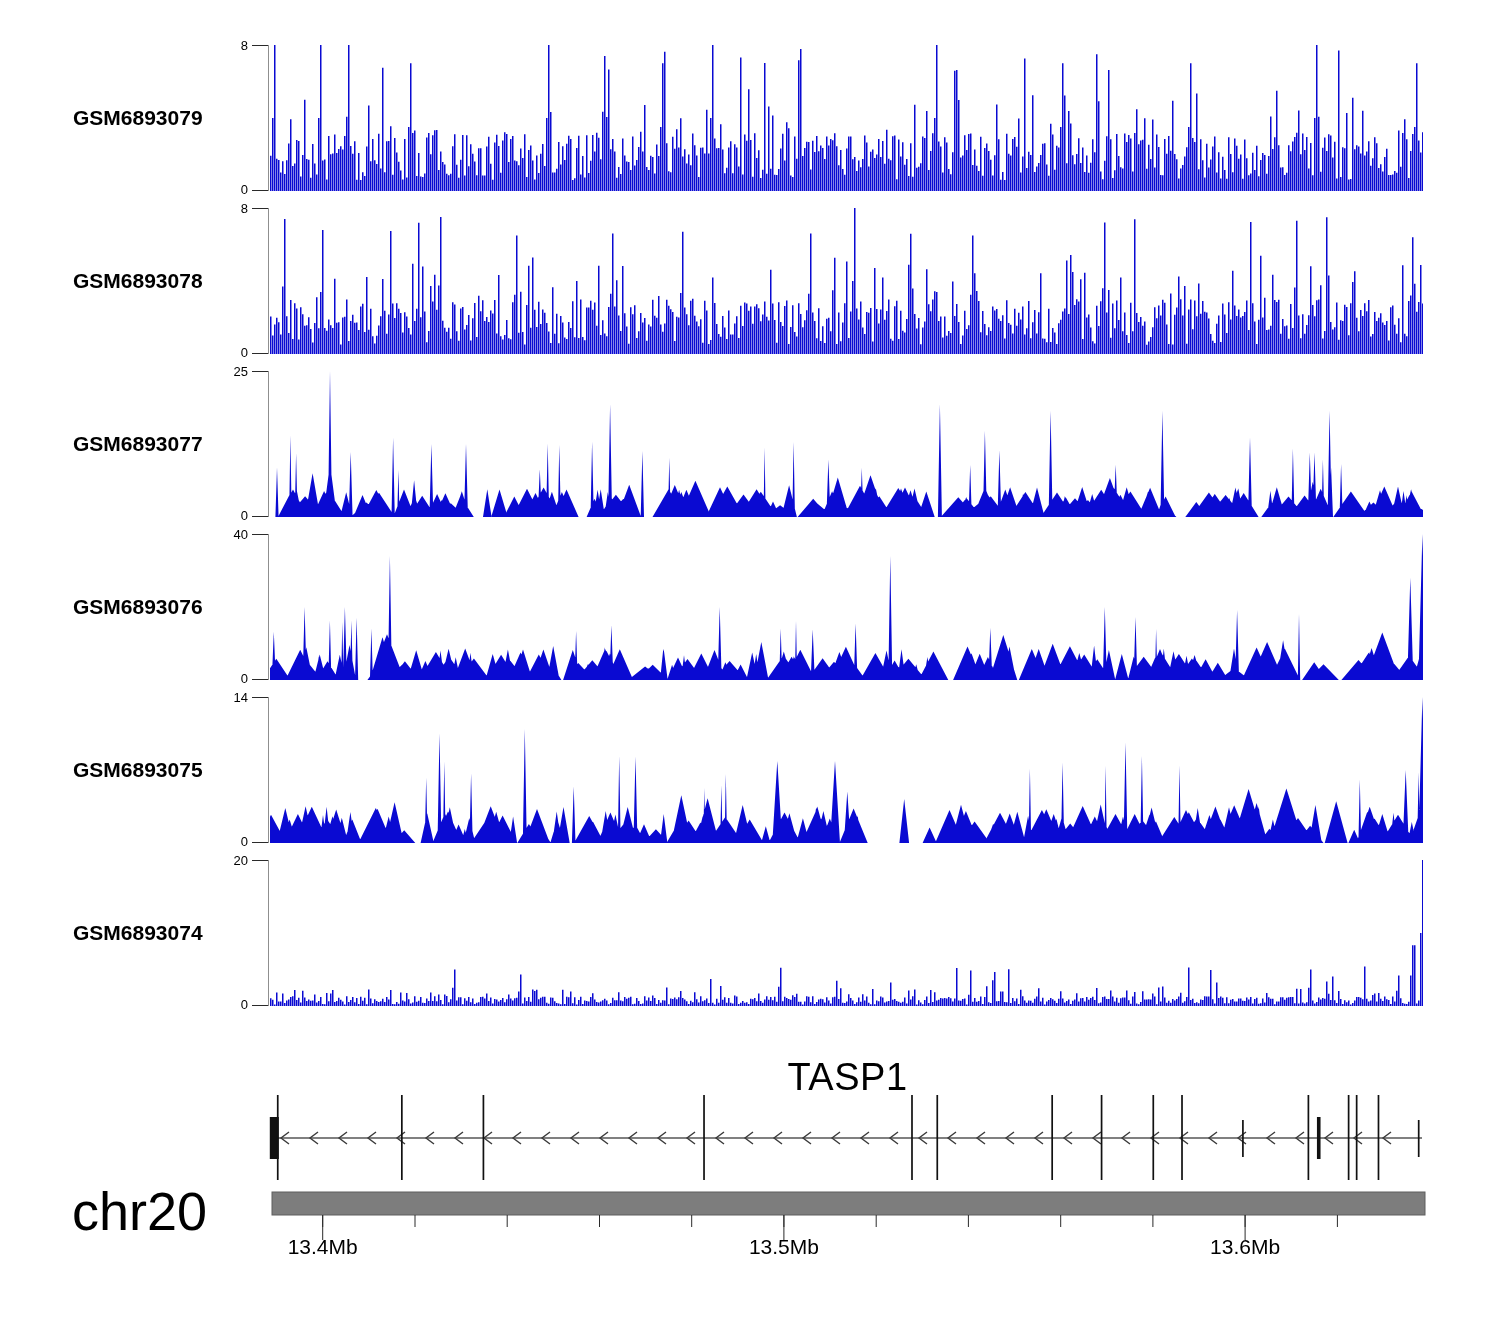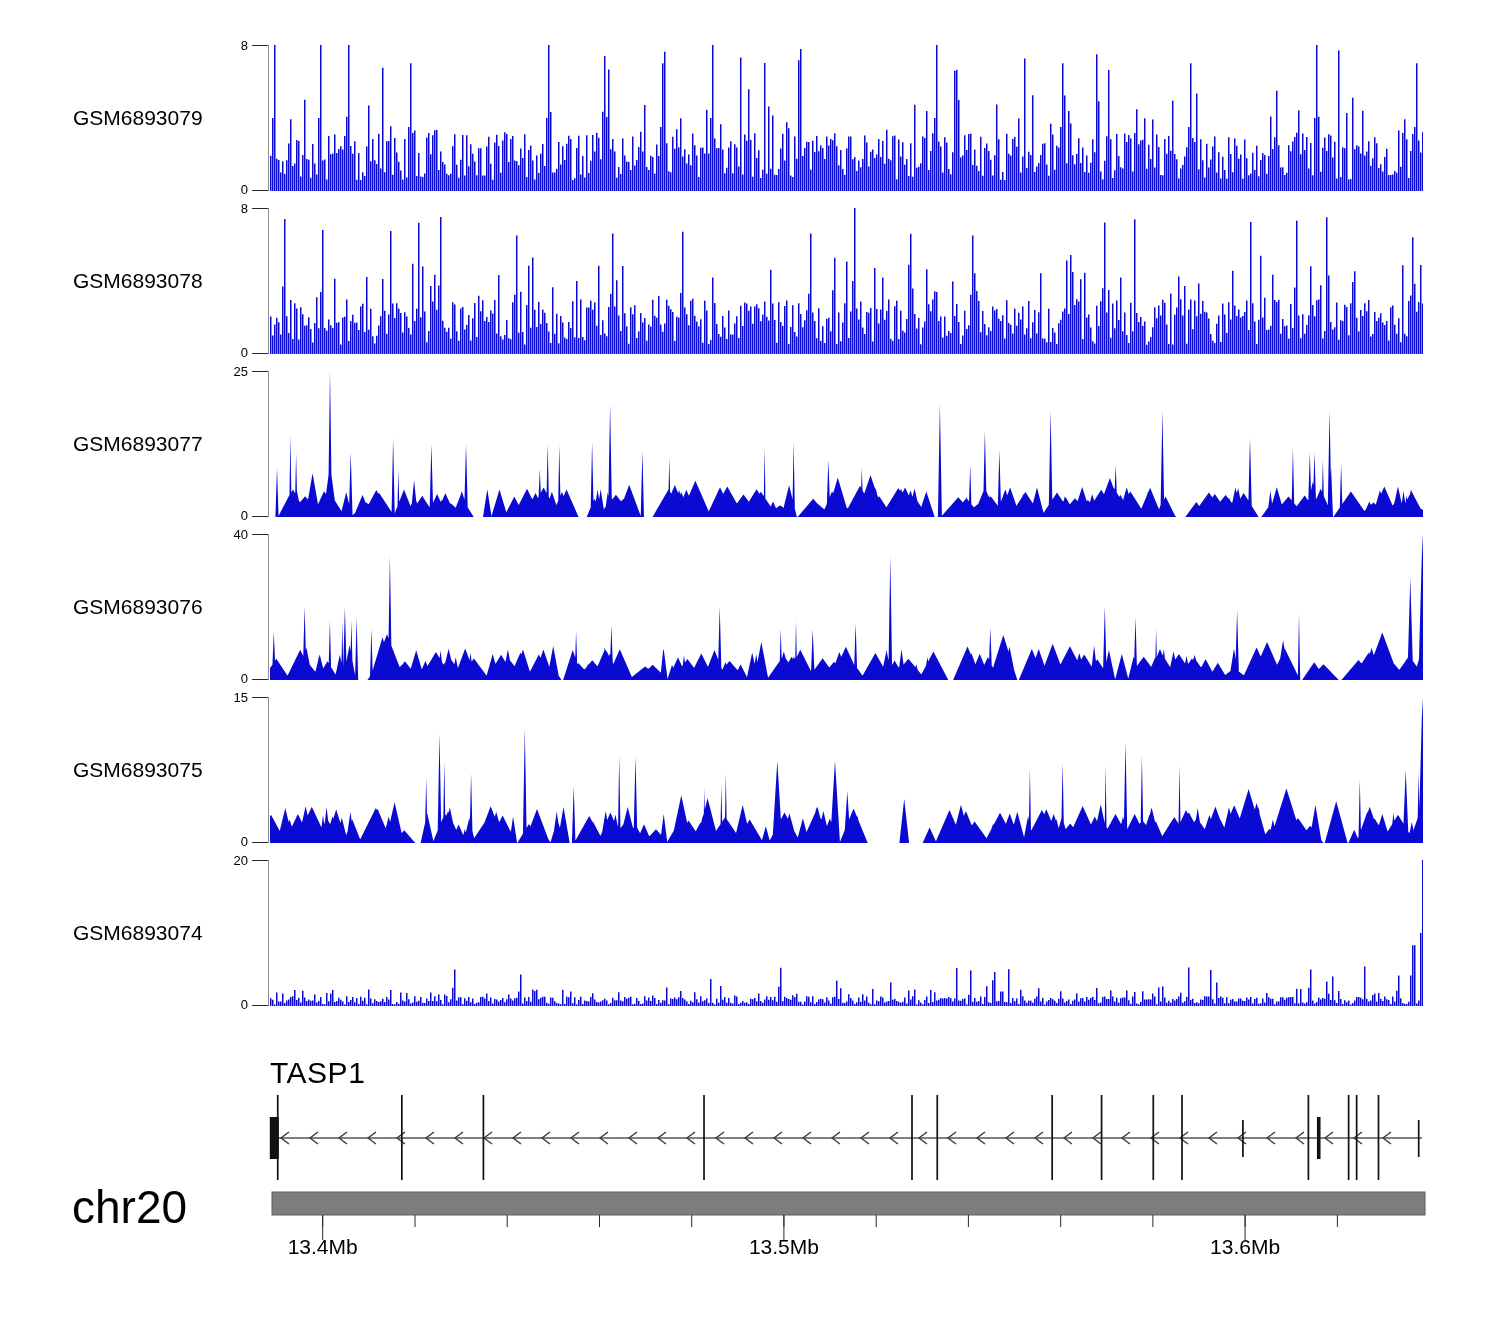--- a/index.html
+++ b/index.html
@@ -3,36 +3,36 @@
 <meta charset="utf-8">
 <style>
   html,body{margin:0;padding:0;background:#ffffff;}
   .stage{
     position:relative;width:1500px;height:1320px;background:#ffffff;
     font-family:"Liberation Sans",sans-serif;color:#000;overflow:hidden;
   }
   .track{position:absolute;left:0;width:1500px;}
   .track-label{
     position:absolute;left:73px;top:50%;transform:translateY(-50%);
-    font-size:21px;white-space:nowrap;
+    font-size:21px;white-space:nowrap;font-weight:bold;
   }
   .yaxis-line{position:absolute;left:268px;top:0;bottom:0;width:1px;background:#8f8f8f;}
   .ytick{position:absolute;left:252px;width:17px;height:1px;background:#2a2a2a;}
   .ytick.top{top:0;}
   .ytick.bot{bottom:0;}
   .ylab{position:absolute;left:204px;width:44px;text-align:right;font-size:13px;}
   .ylab.top{top:-7px;}
   .ylab.bot{bottom:-6px;}
   svg.plot{position:absolute;left:270px;top:0;width:1153px;height:146px;display:block;}
   .gene-title{
-    position:absolute;left:270px;width:1155px;top:1056px;text-align:left;
-    font-size:30px;letter-spacing:0.5px;
+    position:absolute;left:270px;width:1155px;top:1056px;text-align:center;
+    font-size:38px;letter-spacing:0.5px;
   }
   .gene-svg{position:absolute;left:269px;top:1090px;}
-  .chrom-label{position:absolute;left:72px;top:1180px;font-size:46px;}
+  .chrom-label{position:absolute;left:72px;top:1180px;font-size:54px;}
   .ruler-svg{position:absolute;left:270px;top:1190px;}
   .ruler-svg text{font-family:"Liberation Sans",sans-serif;font-size:21px;fill:#000;}
 </style>
 </head>
 <body>
 
 <div class="stage">
 
   <div class="track" style="top:45px;height:146px">
     <div class="track-label">GSM6893079</div>
@@ -77,21 +77,21 @@
     <div class="ytick top"></div>
     <div class="ytick bot"></div>
     <div class="yaxis-line"></div>
     <svg class="plot" viewBox="0 0 1153 146" preserveAspectRatio="none">
         <path d="M958.7 146 L964.1 132.5 L969.5 146 Z M723.3 146 L733.7 122.8 L744.1 146 Z M683.1 146 L697.5 112.6 L711.8 146 Z M948.8 146 L964.3 134.1 L979.8 146 Z M707.2 146 L717.9 123.0 L728.7 146 Z M358.1 146 L375.1 132.5 L392.2 146 Z M1143.2 146 L1152.4 112.6 L1161.6 146 Z M685.2 146 L692.2 130.1 L699.2 146 Z M369.8 146 L378.2 134.2 L386.5 146 Z M432.9 146 L444.5 116.1 L456.1 146 Z M321.5 146 L335.1 115.1 L348.7 146 Z M559.3 146 L569.4 117.9 L579.5 146 Z M845.0 146 L851.8 120.0 L858.6 146 Z M390.0 146 L393.8 115.7 L397.7 146 Z M232.0 146 L237.9 115.6 L243.7 146 Z M29.7 146 L36.3 113.2 L42.9 146 Z M215.6 146 L231.1 120.7 L246.5 146 Z M719.2 146 L733.3 101.1 L747.3 146 Z M699.0 146 L709.7 119.8 L720.3 146 Z M642.1 146 L646.2 130.2 L650.3 146 Z M215.4 146 L222.7 119.9 L230.0 146 Z M897.5 146 L903.5 117.2 L909.6 146 Z M99.8 146 L112.5 103.2 L125.2 146 Z M924.2 146 L935.0 132.8 L945.9 146 Z M183.4 146 L195.2 114.6 L206.9 146 Z M517.1 146 L523.9 122.3 L530.6 146 Z M515.3 146 L530.3 115.7 L545.4 146 Z M331.1 146 L339.9 119.4 L348.6 146 Z M912.0 146 L916.5 121.8 L921.1 146 Z M909.7 146 L924.6 123.9 L939.5 146 Z M163.4 146 L181.3 132.4 L199.2 146 Z M576.8 146 L586.2 132.7 L595.7 146 Z M568.4 146 L574.6 118.0 L580.7 146 Z M560.6 146 L575.9 112.7 L591.1 146 Z M875.6 146 L885.2 123.5 L894.7 146 Z M537.1 146 L552.6 124.3 L568.1 146 Z M980.3 146 L994.9 118.7 L1009.4 146 Z M820.2 146 L824.1 111.5 L828.1 146 Z M917.1 146 L924.6 120.9 L932.0 146 Z M1091.6 146 L1099.1 118.0 L1106.6 146 Z M43.3 146 L49.7 120.6 L56.1 146 Z M321.7 146 L336.5 117.0 L351.3 146 Z M166.8 146 L170.5 116.6 L174.3 146 Z M924.2 146 L935.6 125.3 L946.9 146 Z M242.6 146 L250.8 127.6 L259.1 146 Z M367.2 146 L382.7 130.7 L398.2 146 Z M874.2 146 L891.1 118.5 L908.1 146 Z M508.2 146 L521.6 122.8 L535.0 146 Z M496.5 146 L513.6 121.6 L530.6 146 Z M293.1 146 L302.8 116.1 L312.5 146 Z M933.6 146 L938.3 131.8 L943.0 146 Z M692.2 146 L701.5 119.2 L710.9 146 Z M653.7 146 L657.4 122.9 L661.2 146 Z M194.2 146 L200.8 126.3 L207.5 146 Z M901.6 146 L911.1 131.7 L920.6 146 Z M163.3 146 L179.1 122.6 L194.9 146 Z M701.7 146 L718.0 134.0 L734.2 146 Z M171.1 146 L178.6 114.8 L186.1 146 Z M999.6 146 L1014.9 114.8 L1030.1 146 Z M1146.0 146 L1152.1 123.5 L1158.2 146 Z M937.4 146 L947.8 128.7 L958.2 146 Z M1140.1 146 L1151.7 124.3 L1163.3 146 Z M1122.2 146 L1139.2 121.8 L1156.2 146 Z M505.6 146 L513.8 117.4 L521.9 146 Z M15.4 146 L30.2 115.7 L45.0 146 Z M613.5 146 L624.6 126.5 L635.7 146 Z M397.5 146 L408.0 123.5 L418.4 146 Z M610.4 146 L616.5 116.6 L622.7 146 Z M980.6 146 L988.5 132.8 L996.4 146 Z M971.8 146 L986.6 113.6 L1001.3 146 Z M620.8 146 L638.4 124.7 L656.0 146 Z M890.3 146 L893.8 114.5 L897.3 146 Z M97.4 146 L109.6 129.6 L121.8 146 Z M1036.8 146 L1052.1 133.5 L1067.4 146 Z M1004.6 146 L1016.6 119.8 L1028.6 146 Z M1091.9 146 L1101.6 114.1 L1111.3 146 Z M1080.7 146 L1098.5 119.0 L1116.2 146 Z M418.0 146 L431.3 119.5 L444.5 146 Z M959.0 146 L964.0 114.5 L969.0 146 Z M782.4 146 L799.9 112.3 L817.4 146 Z M1106.2 146 L1122.0 127.2 L1137.8 146 Z M123.2 146 L126.8 131.3 L130.5 146 Z M1038.1 146 L1053.5 130.2 L1068.8 146 Z M149.1 146 L165.9 117.9 L182.8 146 Z M802.1 146 L809.3 119.0 L816.6 146 Z M511.1 146 L524.6 124.1 L538.0 146 Z M292.5 146 L308.3 129.1 L324.0 146 Z M330.6 146 L334.7 113.3 L338.7 146 Z M832.5 146 L838.9 115.9 L845.3 146 Z M225.2 146 L240.3 126.8 L255.4 146 Z M813.9 146 L827.3 125.3 L840.7 146 Z M769.2 146 L782.7 109.8 L796.2 146 Z M144.7 146 L161.2 133.0 L177.6 146 Z M462.7 146 L470.6 130.4 L478.5 146 Z M510.3 146 L527.9 124.4 L545.5 146 Z M213.1 146 L227.9 128.2 L242.7 146 Z M888.1 146 L892.6 133.4 L897.1 146 Z M1101.8 146 L1111.3 132.1 L1120.9 146 Z M1105.8 146 L1108.9 123.0 L1112.0 146 Z M448.8 146 L459.5 128.1 L470.1 146 Z M486.2 146 L489.7 126.0 L493.3 146 Z M1133.5 146 L1139.4 123.5 L1145.3 146 Z M610.7 146 L628.5 133.1 L646.3 146 Z M46.1 146 L57.5 127.3 L68.9 146 Z M892.1 146 L908.9 119.9 L925.6 146 Z M1112.8 146 L1120.3 124.9 L1127.9 146 Z M608.1 146 L617.5 128.4 L626.9 146 Z M524.7 146 L533.1 130.5 L541.5 146 Z M45.7 146 L48.8 122.3 L51.8 146 Z M926.2 146 L932.8 131.1 L939.3 146 Z M695.3 146 L712.5 133.7 L729.7 146 Z M476.4 146 L482.2 118.5 L488.1 146 Z M158.0 146 L165.9 127.1 L173.7 146 Z M1032.1 146 L1044.2 128.3 L1056.3 146 Z M443.1 146 L459.6 127.1 L476.1 146 Z M1006.7 146 L1013.1 106.2 L1019.6 146 Z M484.1 146 L491.3 107.9 L498.5 146 Z M116.6 146 L133.8 128.9 L151.0 146 Z M197.0 146 L200.5 118.8 L203.9 146 Z M648.5 146 L663.4 117.6 L678.3 146 Z M240.1 146 L246.2 133.8 L252.3 146 Z M757.9 146 L768.7 114.9 L779.5 146 Z M522.5 146 L528.2 130.8 L534.0 146 Z M482.2 146 L486.2 120.0 L490.1 146 Z M448.3 146 L455.4 128.3 L462.4 146 Z M877.4 146 L890.0 115.0 L902.5 146 Z M390.1 146 L393.3 114.5 L396.6 146 Z M238.4 146 L250.5 118.4 L262.5 146 Z M99.3 146 L117.0 100.2 L134.6 146 Z M165.6 146 L170.7 124.1 L175.9 146 Z M311.0 146 L318.0 129.9 L325.1 146 Z M896.6 146 L914.3 131.3 L931.9 146 Z M402.1 146 L417.5 125.1 L432.9 146 Z M-7.9 146 L6.3 124.8 L20.4 146 Z M410.9 146 L414.0 121.2 L417.1 146 Z M1113.6 146 L1124.0 131.9 L1134.3 146 Z M255.6 146 L268.8 120.4 L282.1 146 Z M137.4 146 L146.2 116.2 L154.9 146 Z M305.6 146 L322.3 126.2 L339.0 146 Z M188.0 146 L203.9 124.5 L219.9 146 Z M336.4 146 L349.8 115.2 L363.2 146 Z M857.9 146 L863.7 122.4 L869.5 146 Z M318.4 146 L332.7 127.3 L347.1 146 Z M397.2 146 L402.1 130.8 L407.0 146 Z M64.5 146 L69.8 120.8 L75.2 146 Z M274.0 146 L282.7 131.7 L291.4 146 Z M533.6 146 L537.9 133.4 L542.2 146 Z M16.5 146 L25.8 125.9 L35.1 146 Z M276.9 146 L283.2 112.1 L289.5 146 Z M1094.7 146 L1112.3 98.5 L1129.9 146 Z M220.5 146 L225.1 131.0 L229.8 146 Z M263.0 146 L273.4 115.6 L283.8 146 Z M798.5 146 L814.2 120.5 L830.0 146 Z M748.8 146 L761.8 115.1 L774.8 146 Z M994.9 146 L1004.6 132.0 L1014.3 146 Z M243.4 146 L253.0 115.5 L262.5 146 Z M548.9 146 L564.0 127.8 L579.1 146 Z M627.5 146 L631.5 115.2 L635.6 146 Z M906.9 146 L921.9 124.6 L936.9 146 Z M409.4 146 L420.3 134.3 L431.3 146 Z M181.2 146 L185.7 123.3 L190.3 146 Z M779.3 146 L794.8 128.6 L810.3 146 Z M514.8 146 L519.6 133.4 L524.5 146 Z M120.4 146 L134.9 127.3 L149.5 146 Z M1071.4 146 L1088.5 126.0 L1105.7 146 Z M590.1 146 L605.4 119.1 L620.7 146 Z M17.1 146 L34.5 124.3 L52.0 146 Z M1085.2 146 L1094.1 131.6 L1103.1 146 Z M856.5 146 L873.7 122.8 L890.9 146 Z M732.9 146 L739.5 112.5 L746.1 146 Z M147.2 146 L155.4 126.9 L163.5 146 Z M980.4 146 L997.1 108.1 L1013.7 146 Z M73.0 146 L79.5 111.0 L86.0 146 Z M194.0 146 L204.6 129.4 L215.3 146 Z M116.8 146 L122.0 120.9 L127.1 146 Z M509.2 146 L510.7 94.5 L512.3 146 Z M304.5 146 L306.1 96.9 L307.7 146 Z M58.3 146 L59.9 86.4 L61.4 146 Z M884.9 146 L886.1 95.1 L887.4 146 Z M1.8 146 L3.8 97.8 L5.8 146 Z M863.6 146 L865.5 83.0 L867.3 146 Z M339.4 146 L341.4 91.3 L343.4 146 Z M540.7 146 L542.7 95.2 L544.8 146 Z M583.8 146 L585.6 89.4 L587.5 146 Z M80.0 146 L81.3 97.5 L82.6 146 Z M965.1 146 L967.1 76.1 L969.1 146 Z M71.2 146 L72.3 87.9 L73.5 146 Z M718.4 146 L720.3 93.7 L722.3 146 Z M85.0 146 L86.6 83.8 L88.2 146 Z M524.8 146 L526.0 86.9 L527.2 146 Z M79.9 146 L81.4 86.4 L82.9 146 Z M99.9 146 L101.4 94.6 L102.9 146 Z M1027.8 146 L1029.0 80.1 L1030.2 146 Z M32.6 146 L34.6 73.0 L36.6 146 Z M72.9 146 L74.9 73.0 L76.9 146 Z M117.9 146 L119.9 21.9 L121.9 146 Z M447.7 146 L449.7 73.0 L451.7 146 Z M618.3 146 L620.3 21.9 L622.3 146 Z M832.8 146 L834.8 73.0 L836.8 146 Z M1137.3 146 L1140.3 43.8 L1143.3 146 Z M1148.4 146 L1152.4 0.0 L1156.4 146 Z " fill="#0a0ad2"></path>
       </svg>
   </div>
 
   <div class="track" style="top:697px;height:146px">
     <div class="track-label">GSM6893075</div>
-    <div class="ylab top">15</div>
+    <div class="ylab top">14</div>
     <div class="ylab bot">0</div>
     <div class="ytick top"></div>
     <div class="ytick bot"></div>
     <div class="yaxis-line"></div>
     <svg class="plot" viewBox="0 0 1153 146" preserveAspectRatio="none">
         <path d="M498.4 146 L514.5 115.4 L530.6 146 Z M65.5 146 L71.8 120.8 L78.1 146 Z M583.3 146 L587.6 118.5 L591.8 146 Z M390.0 146 L393.7 117.1 L397.4 146 Z M338.2 146 L342.4 123.1 L346.6 146 Z M977.3 146 L981.6 112.0 L985.9 146 Z M784.3 146 L790.8 131.2 L797.4 146 Z M14.0 146 L27.9 117.1 L41.9 146 Z M27.6 146 L35.6 109.3 L43.7 146 Z M218.8 146 L232.6 118.5 L246.4 146 Z M1139.0 146 L1148.9 117.6 L1158.7 146 Z M546.0 146 L553.4 114.1 L560.7 146 Z M1095.0 146 L1109.1 127.6 L1123.2 146 Z M463.7 146 L472.7 108.0 L481.7 146 Z M431.3 146 L435.5 132.4 L439.7 146 Z M773.8 146 L783.7 116.9 L793.5 146 Z M55.6 146 L66.2 112.6 L76.7 146 Z M932.1 146 L945.4 109.5 L958.6 146 Z M762.0 146 L776.3 112.2 L790.7 146 Z M280.3 146 L287.4 122.6 L294.4 146 Z M927.8 146 L944.6 129.4 L961.5 146 Z M1039.0 146 L1045.4 108.0 L1051.8 146 Z M850.4 146 L864.7 117.0 L878.9 146 Z M112.1 146 L118.7 119.5 L125.2 146 Z M665.2 146 L679.5 113.1 L693.7 146 Z M49.5 146 L53.0 118.1 L56.6 146 Z M902.8 146 L918.8 115.2 L934.9 146 Z M37.9 146 L42.5 133.5 L47.1 146 Z M972.3 146 L975.5 130.0 L978.7 146 Z M873.7 146 L882.5 129.8 L891.4 146 Z M854.7 146 L872.3 123.2 L889.9 146 Z M753.0 146 L758.1 118.7 L763.2 146 Z M1110.6 146 L1128.0 117.7 L1145.3 146 Z M365.8 146 L374.0 127.3 L382.1 146 Z M540.8 146 L546.2 110.2 L551.6 146 Z M150.6 146 L157.2 116.2 L163.8 146 Z M348.7 146 L357.7 109.9 L366.8 146 Z M252.7 146 L266.8 124.1 L280.9 146 Z M962.4 146 L978.6 92.1 L994.8 146 Z M690.2 146 L694.2 123.0 L698.1 146 Z M846.8 146 L853.0 119.5 L859.2 146 Z M403.0 146 L412.0 109.2 L421.0 146 Z M437.9 146 L455.3 120.0 L472.7 146 Z M754.7 146 L771.9 113.1 L789.1 146 Z M550.8 146 L559.8 121.5 L568.8 146 Z M102.5 146 L118.0 132.7 L133.6 146 Z M653.9 146 L659.2 131.9 L664.6 146 Z M419.5 146 L430.4 125.5 L441.3 146 Z M172.3 146 L179.8 110.3 L187.3 146 Z M217.5 146 L226.2 114.7 L234.9 146 Z M432.4 146 L450.1 132.1 L467.9 146 Z M753.0 146 L770.4 128.5 L787.8 146 Z M1054.7 146 L1066.2 104.2 L1077.6 146 Z M1093.6 146 L1100.3 120.1 L1106.9 146 Z M669.5 146 L677.8 133.2 L686.1 146 Z M573.4 146 L577.0 110.4 L580.5 146 Z M254.2 146 L267.0 112.1 L279.8 146 Z M984.0 146 L988.7 109.5 L993.5 146 Z M398.4 146 L415.0 130.3 L431.6 146 Z M812.2 146 L824.8 119.5 L837.4 146 Z M939.0 146 L950.4 122.4 L961.9 146 Z M784.7 146 L800.2 126.4 L815.8 146 Z M191.2 146 L194.8 131.9 L198.3 146 Z M338.5 146 L356.5 123.4 L374.5 146 Z M526.3 146 L532.9 121.2 L539.4 146 Z M948.3 146 L964.2 108.2 L980.1 146 Z M537.3 146 L547.3 109.6 L557.3 146 Z M75.9 146 L80.4 115.0 L84.9 146 Z M162.5 146 L174.9 116.3 L187.3 146 Z M1089.0 146 L1104.5 121.4 L1120.0 146 Z M311.8 146 L323.0 124.8 L334.2 146 Z M287.3 146 L293.5 109.9 L299.7 146 Z M54.6 146 L65.1 120.9 L75.6 146 Z M1120.1 146 L1123.5 115.8 L1126.8 146 Z M733.4 146 L736.6 125.6 L739.7 146 Z M1087.3 146 L1099.7 109.7 L1112.2 146 Z M41.9 146 L57.1 122.2 L72.4 146 Z M545.9 146 L557.5 127.8 L569.1 146 Z M683.0 146 L695.9 113.9 L708.9 146 Z M689.4 146 L704.6 124.4 L719.9 146 Z M401.2 146 L411.3 98.2 L421.4 146 Z M1102.9 146 L1110.7 133.9 L1118.5 146 Z M870.2 146 L879.5 117.5 L888.9 146 Z M213.0 146 L229.4 127.1 L245.8 146 Z M282.2 146 L286.7 114.5 L291.2 146 Z M807.8 146 L817.9 129.3 L828.1 146 Z M52.5 146 L56.6 109.7 L60.6 146 Z M1137.5 146 L1141.8 125.0 L1146.1 146 Z M531.6 146 L546.6 112.6 L561.6 146 Z M746.3 146 L763.9 130.8 L781.6 146 Z M541.4 146 L552.4 119.6 L563.4 146 Z M426.3 146 L432.7 119.3 L439.0 146 Z M491.2 146 L495.8 129.2 L500.4 146 Z M922.2 146 L927.7 111.1 L933.2 146 Z M629.4 146 L634.2 102.0 L639.1 146 Z M1026.7 146 L1040.1 128.7 L1053.5 146 Z M206.6 146 L220.7 109.3 L234.8 146 Z M1103.5 146 L1112.3 117.1 L1121.1 146 Z M304.1 146 L319.2 119.1 L334.3 146 Z M780.6 146 L786.4 121.8 L792.2 146 Z M744.3 146 L748.1 119.2 L751.8 146 Z M573.9 146 L577.3 94.6 L580.7 146 Z M171.9 146 L176.3 127.7 L180.8 146 Z M-11.7 146 L6.0 134.0 L23.6 146 Z M889.3 146 L898.0 132.4 L906.7 146 Z M970.9 146 L980.5 108.3 L990.1 146 Z M1010.9 146 L1028.0 121.0 L1045.1 146 Z M764.4 146 L773.1 129.6 L781.8 146 Z M681.1 146 L691.0 107.8 L701.0 146 Z M967.0 146 L979.5 132.1 L991.9 146 Z M975.5 146 L986.6 106.0 L997.7 146 Z M180.6 146 L188.6 127.5 L196.6 146 Z M1086.4 146 L1097.3 114.8 L1108.3 146 Z M652.6 146 L659.6 130.6 L666.7 146 Z M716.3 146 L723.2 126.8 L730.0 146 Z M30.8 146 L38.4 117.5 L46.0 146 Z M721.7 146 L726.2 133.0 L730.6 146 Z M728.9 146 L739.7 116.4 L750.5 146 Z M988.9 146 L999.4 131.7 L1010.0 146 Z M355.4 146 L365.3 127.3 L375.3 146 Z M339.5 146 L345.4 117.4 L351.4 146 Z M876.6 146 L885.9 124.3 L895.1 146 Z M465.8 146 L479.7 122.4 L493.6 146 Z M247.3 146 L258.9 127.1 L270.5 146 Z M887.9 146 L904.3 119.9 L920.7 146 Z M164.0 146 L178.0 114.4 L192.1 146 Z M829.6 146 L845.5 117.1 L861.5 146 Z M997.3 146 L1009.0 118.3 L1020.6 146 Z M123.1 146 L134.2 133.2 L145.3 146 Z M900.9 146 L916.0 113.0 L931.0 146 Z M258.9 146 L269.4 120.3 L279.9 146 Z M997.6 146 L1002.9 122.6 L1008.1 146 Z M239.2 146 L243.1 119.6 L247.1 146 Z M909.5 146 L927.0 121.0 L944.5 146 Z M738.9 146 L747.3 114.7 L755.6 146 Z M784.5 146 L792.0 119.5 L799.6 146 Z M1078.4 146 L1084.2 132.7 L1090.0 146 Z M12.3 146 L19.6 122.5 L26.9 146 Z M200.9 146 L217.4 121.2 L234.0 146 Z M425.1 146 L429.3 130.7 L433.5 146 Z M-14.3 146 L1.0 117.8 L16.3 146 Z M432.4 146 L437.5 114.6 L442.6 146 Z M950.8 146 L959.0 110.3 L967.2 146 Z M569.5 146 L583.6 111.6 L597.7 146 Z M93.1 146 L107.5 111.7 L121.9 146 Z M330.3 146 L335.7 113.9 L341.0 146 Z M714.0 146 L730.0 115.7 L746.1 146 Z M833.3 146 L846.2 127.5 L859.2 146 Z M826.6 146 L834.9 125.9 L843.3 146 Z M900.9 146 L917.6 129.0 L934.4 146 Z M115.3 146 L124.6 105.2 L133.9 146 Z M796.1 146 L812.7 109.1 L829.2 146 Z M88.4 146 L105.8 110.9 L123.2 146 Z M426.1 146 L437.6 101.3 L449.1 146 Z M511.4 146 L519.4 116.2 L527.5 146 Z M930.3 146 L939.4 117.9 L948.6 146 Z M6.8 146 L15.3 110.9 L23.7 146 Z M73.0 146 L82.3 122.5 L91.6 146 Z M991.8 146 L1004.7 132.3 L1017.5 146 Z M193.3 146 L199.3 120.9 L205.3 146 Z M54.8 146 L62.5 119.3 L70.1 146 Z M404.0 146 L418.6 123.6 L433.3 146 Z M373.3 146 L385.9 132.2 L398.5 146 Z M327.4 146 L340.4 115.4 L353.4 146 Z M872.9 146 L881.6 110.5 L890.2 146 Z M396.5 146 L411.0 121.4 L425.5 146 Z M822.3 146 L830.7 107.5 L839.1 146 Z M819.8 146 L824.8 133.6 L829.7 146 Z M999.3 146 L1016.4 91.4 L1033.5 146 Z M24.8 146 L41.8 109.8 L58.7 146 Z M834.5 146 L835.6 68.7 L836.8 146 Z M450.1 146 L451.4 88.2 L452.6 146 Z M908.2 146 L909.5 68.4 L910.8 146 Z M363.4 146 L365.5 59.6 L367.5 146 Z M791.0 146 L792.6 65.4 L794.2 146 Z M433.2 146 L434.3 91.1 L435.4 146 Z M870.3 146 L871.9 58.9 L873.5 146 Z M301.9 146 L303.7 89.6 L305.5 146 Z M347.8 146 L349.2 59.1 L350.7 146 Z M1147.2 146 L1148.6 75.3 L1150.0 146 Z M758.6 146 L759.9 71.4 L761.2 146 Z M454.6 146 L455.8 77.0 L457.1 146 Z M154.7 146 L156.2 80.8 L157.6 146 Z M172.9 146 L174.3 64.6 L175.7 146 Z M199.4 146 L201.1 76.5 L202.7 146 Z M1088.4 146 L1089.8 82.4 L1091.2 146 Z M167.5 146 L169.5 36.5 L171.5 146 Z M252.8 146 L254.8 31.9 L256.8 146 Z M502.3 146 L507.3 63.9 L512.3 146 Z M560.0 146 L565.0 63.9 L570.0 146 Z M853.5 146 L855.5 45.6 L857.5 146 Z M1132.7 146 L1135.7 73.0 L1138.7 146 Z M1148.4 146 L1152.4 0.0 L1156.4 146 Z " fill="#0a0ad2"></path>
       </svg>
   </div>
 
   <div class="track" style="top:860px;height:146px">

